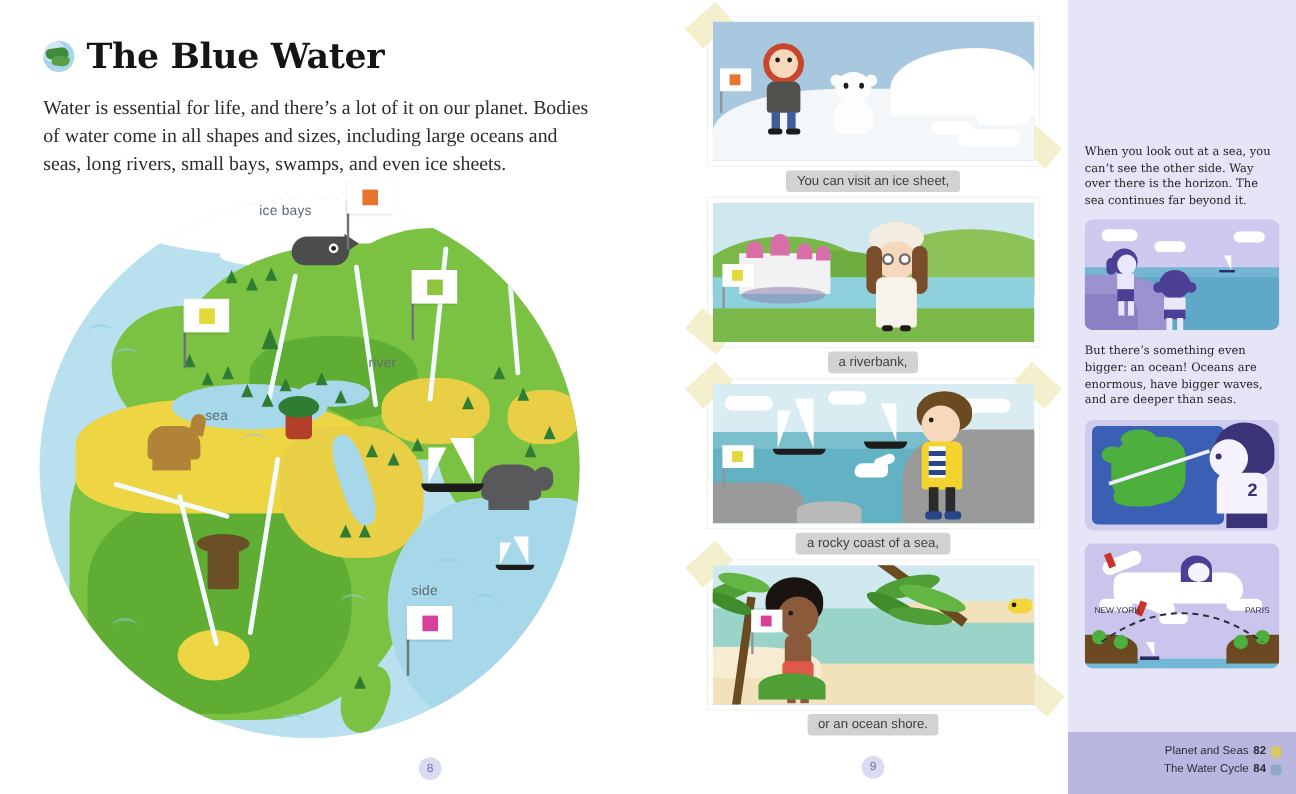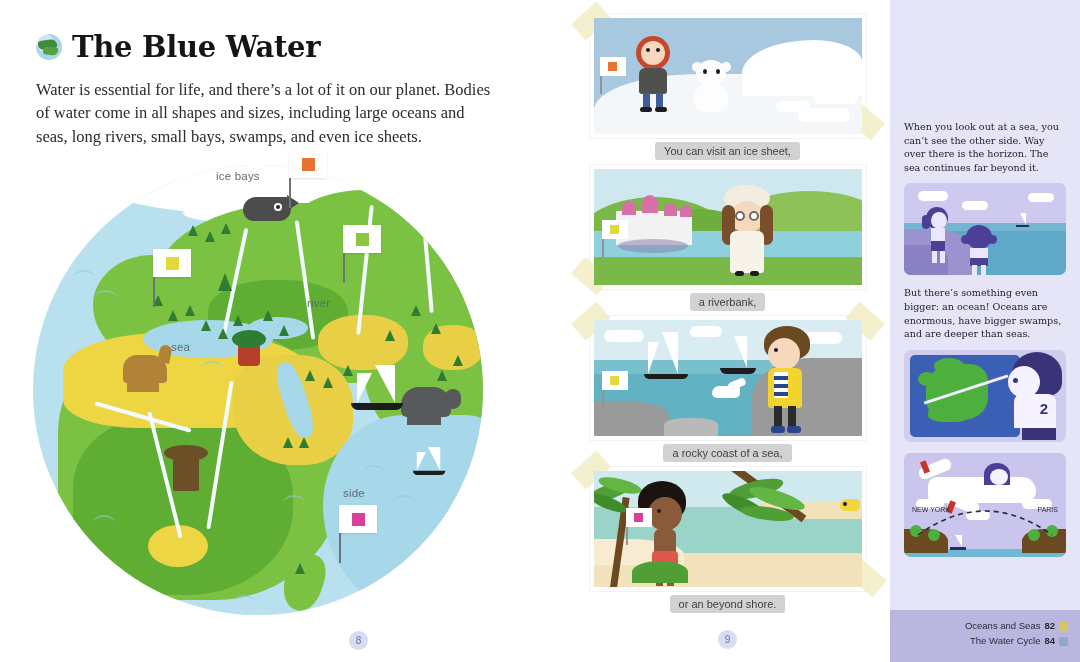--- a/index.html
+++ b/index.html
@@ -456,21 +456,21 @@
             <span class="leg" style="left:27px;top:85px;width:7px;height:18px;background:#8a5a3b;"></span>
           </div>
           <div style="position:absolute;left:38px;bottom:4px;width:56px;height:22px;background:#4f9e36;border-radius:50% 50% 0 0;"></div>
           <div class="mini-flag" style="left:32px;top:48px;">
             <span class="fb">
                 <i style="background:#d93f9c"></i>
               </span>
           </div>
         </div>
       </div>
-      <div class="caption">or an beyond shore.</div>
+      <div class="caption">or an ocean shore.</div>
     </div>
 
     <div class="pagenum" style="left:153px;top:630px;">9</div>
   </div>
 
   <div class="side-col">
 
 
     <div class="side-body">
 
@@ -502,21 +502,21 @@
           <span style="position:absolute;left:4px;top:33px;width:18px;height:8px;background:#4b3f96;"></span>
           <span style="position:absolute;left:6px;top:40px;width:5px;height:10px;background:#eae6fb;"></span>
           <span style="position:absolute;left:15px;top:40px;width:5px;height:10px;background:#eae6fb;"></span>
         </div>
         <div style="position:absolute;left:112px;top:30px;">
           <span style="position:absolute;left:3px;top:0;width:0;height:0;border-left:1px solid transparent;border-right:6px solid #fff;border-bottom:12px solid transparent;"></span>
           <span style="position:absolute;left:0;top:12px;width:13px;height:2px;background:#2b2b5e;"></span>
         </div>
       </div>
 
-      <p class="side-text">But there’s something even bigger: an ocean! Oceans are enormous, have bigger swamps, and are deeper than seas.</p>
+      <p class="side-text">But there’s something even bigger: an ocean! Oceans are enormous, have bigger waves, and are deeper than seas.</p>
 
       <div class="side-img">
         <div style="position:absolute;left:6px;top:5px;width:110px;height:82px;background:#3b5fb5;border-radius:5px;"></div>
         <div style="position:absolute;left:22px;top:14px;width:62px;height:56px;background:#4caf3e;border-radius:44% 30% 40% 36%;"></div>
         <div style="position:absolute;left:14px;top:22px;width:18px;height:14px;background:#4caf3e;border-radius:50%;"></div>
         <div style="position:absolute;left:30px;top:8px;width:30px;height:16px;background:#4caf3e;border-radius:50%;"></div>
         <div style="position:absolute;left:24px;top:56px;width:42px;height:16px;background:#4caf3e;border-radius:40%;"></div>
         <div style="position:absolute;left:18px;top:38px;width:88px;height:3px;background:#f2f0ff;transform:rotate(-18deg);"></div>
         <div style="position:absolute;right:4px;top:2px;">
           <span style="position:absolute;right:0;top:0;width:50px;height:44px;background:#3b3377;border-radius:50% 50% 30% 40%;"></span>
@@ -555,21 +555,21 @@
         <svg style="position:absolute;left:0;bottom:18px;width:162px;height:42px;" viewBox="0 0 162 42">
           <path d="M14 38 Q81 -10 148 38" fill="none" stroke="#2b2b3a" stroke-width="1.6" stroke-dasharray="5 4"></path>
         </svg>
         <span style="position:absolute;left:8px;bottom:44px;font-family:'Liberation Sans',sans-serif;font-size:7px;color:#2b2b3a;">NEW YORK</span>
         <span style="position:absolute;right:8px;bottom:44px;font-family:'Liberation Sans',sans-serif;font-size:7px;color:#2b2b3a;">PARIS</span>
       </div>
     </div>
 
     <div class="side-foot">
       <div class="foot-line">
-        <span>Oceans and Seas</span>
+        <span>Planet and Seas</span>
         <b>82</b>
         <i class="foot-ico" style="background:#d6c85a;"></i>
       </div>
       <div class="foot-line">
         <span>The Water Cycle</span>
         <b>84</b>
         <i class="foot-ico" style="background:#8fa8c8;"></i>
       </div>
     </div>
   </div>

